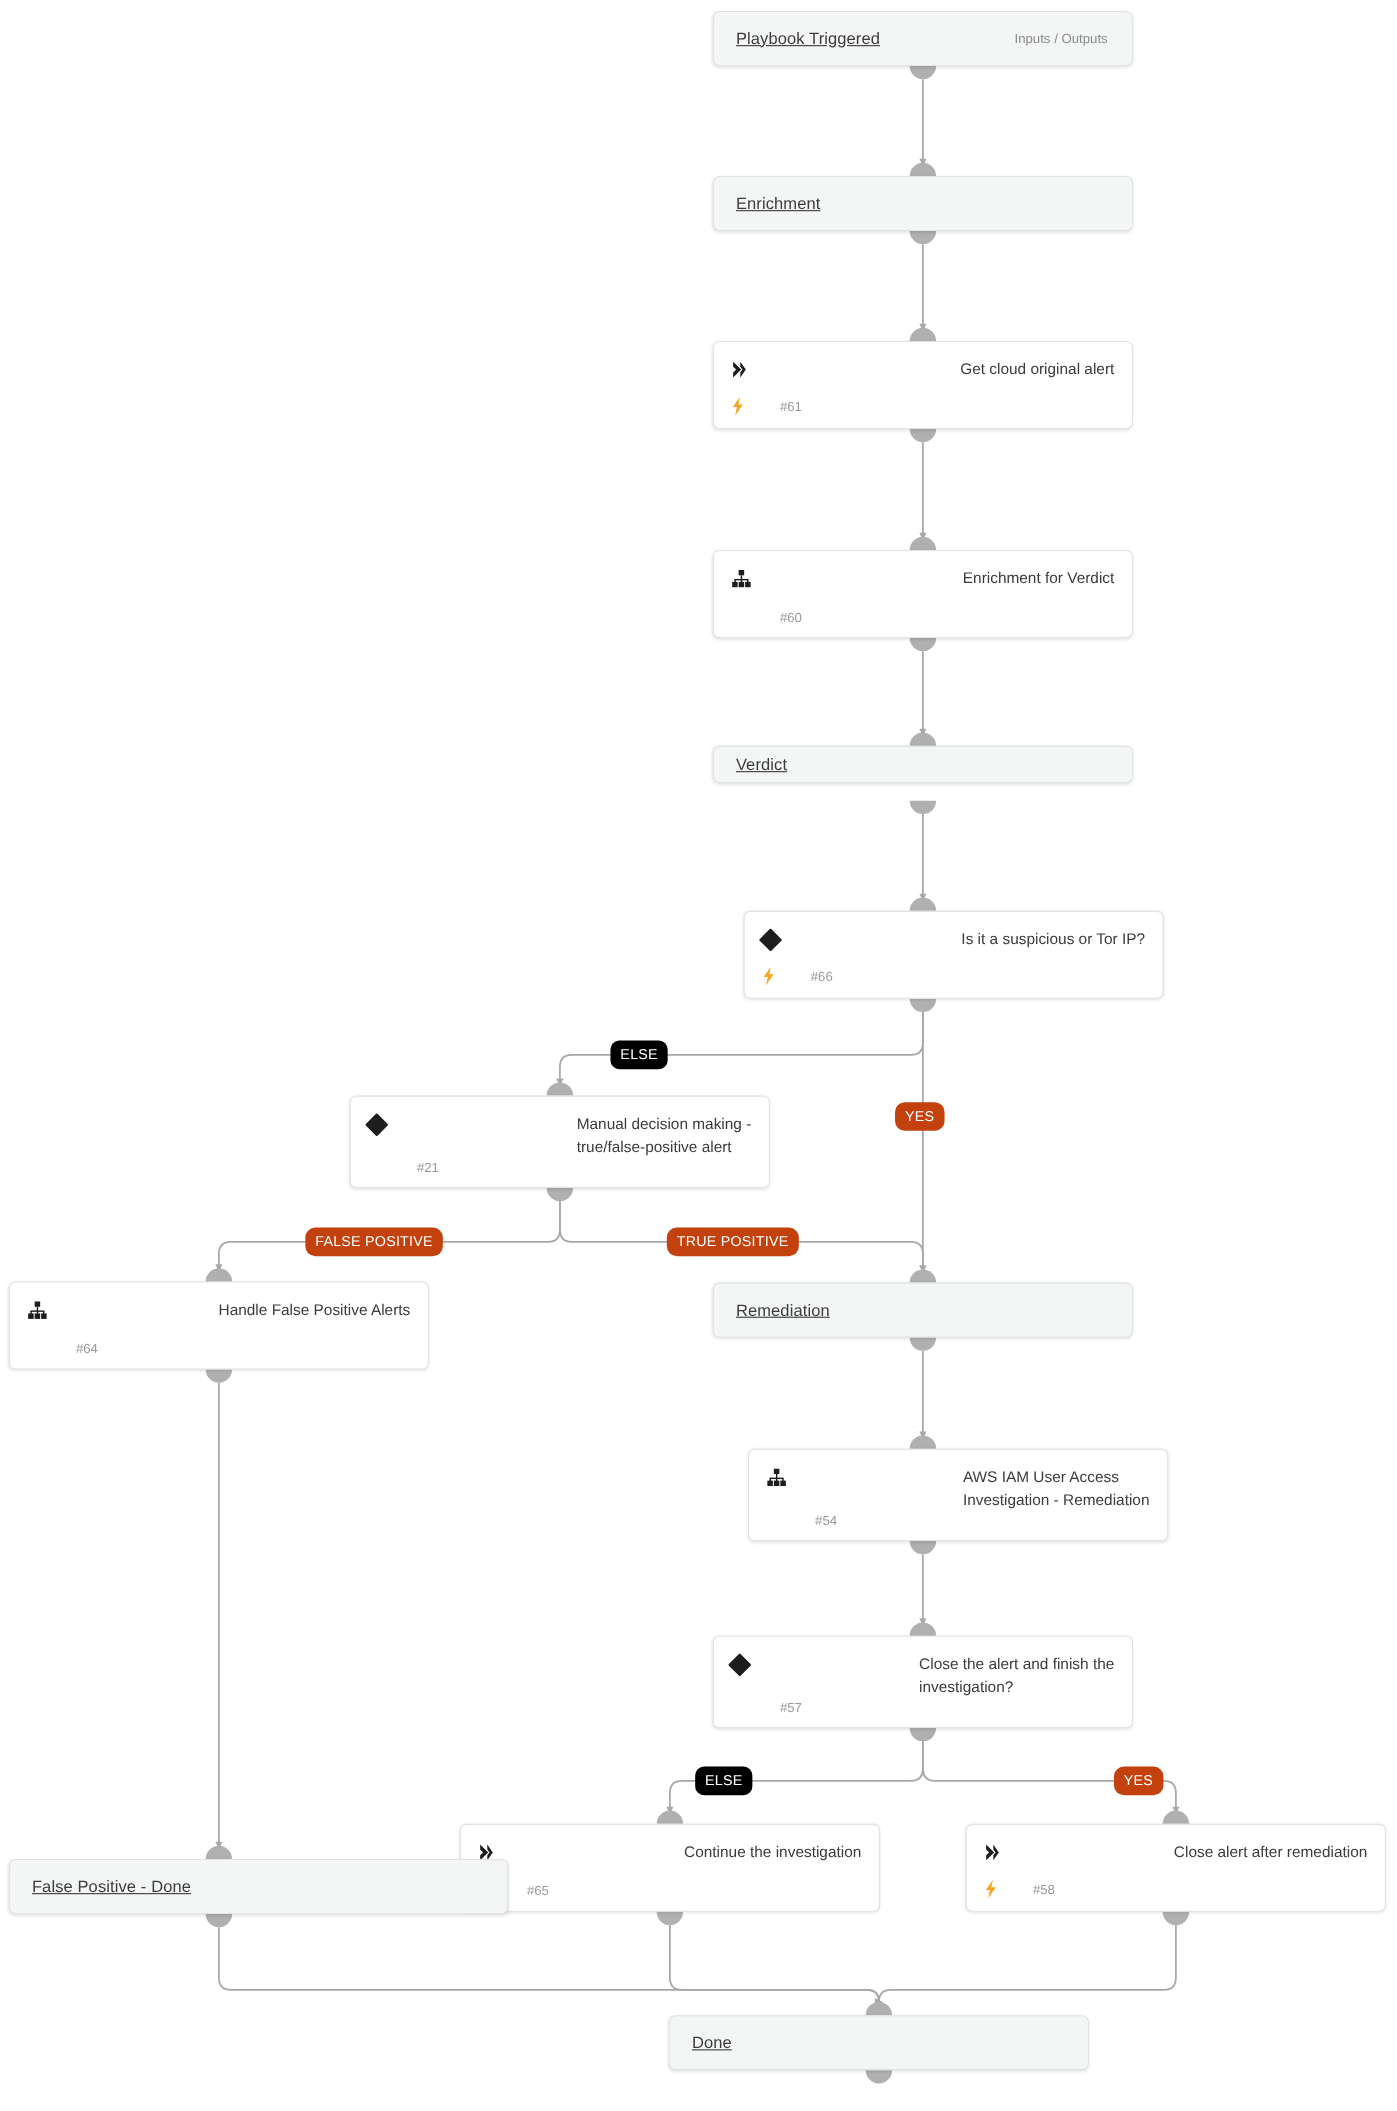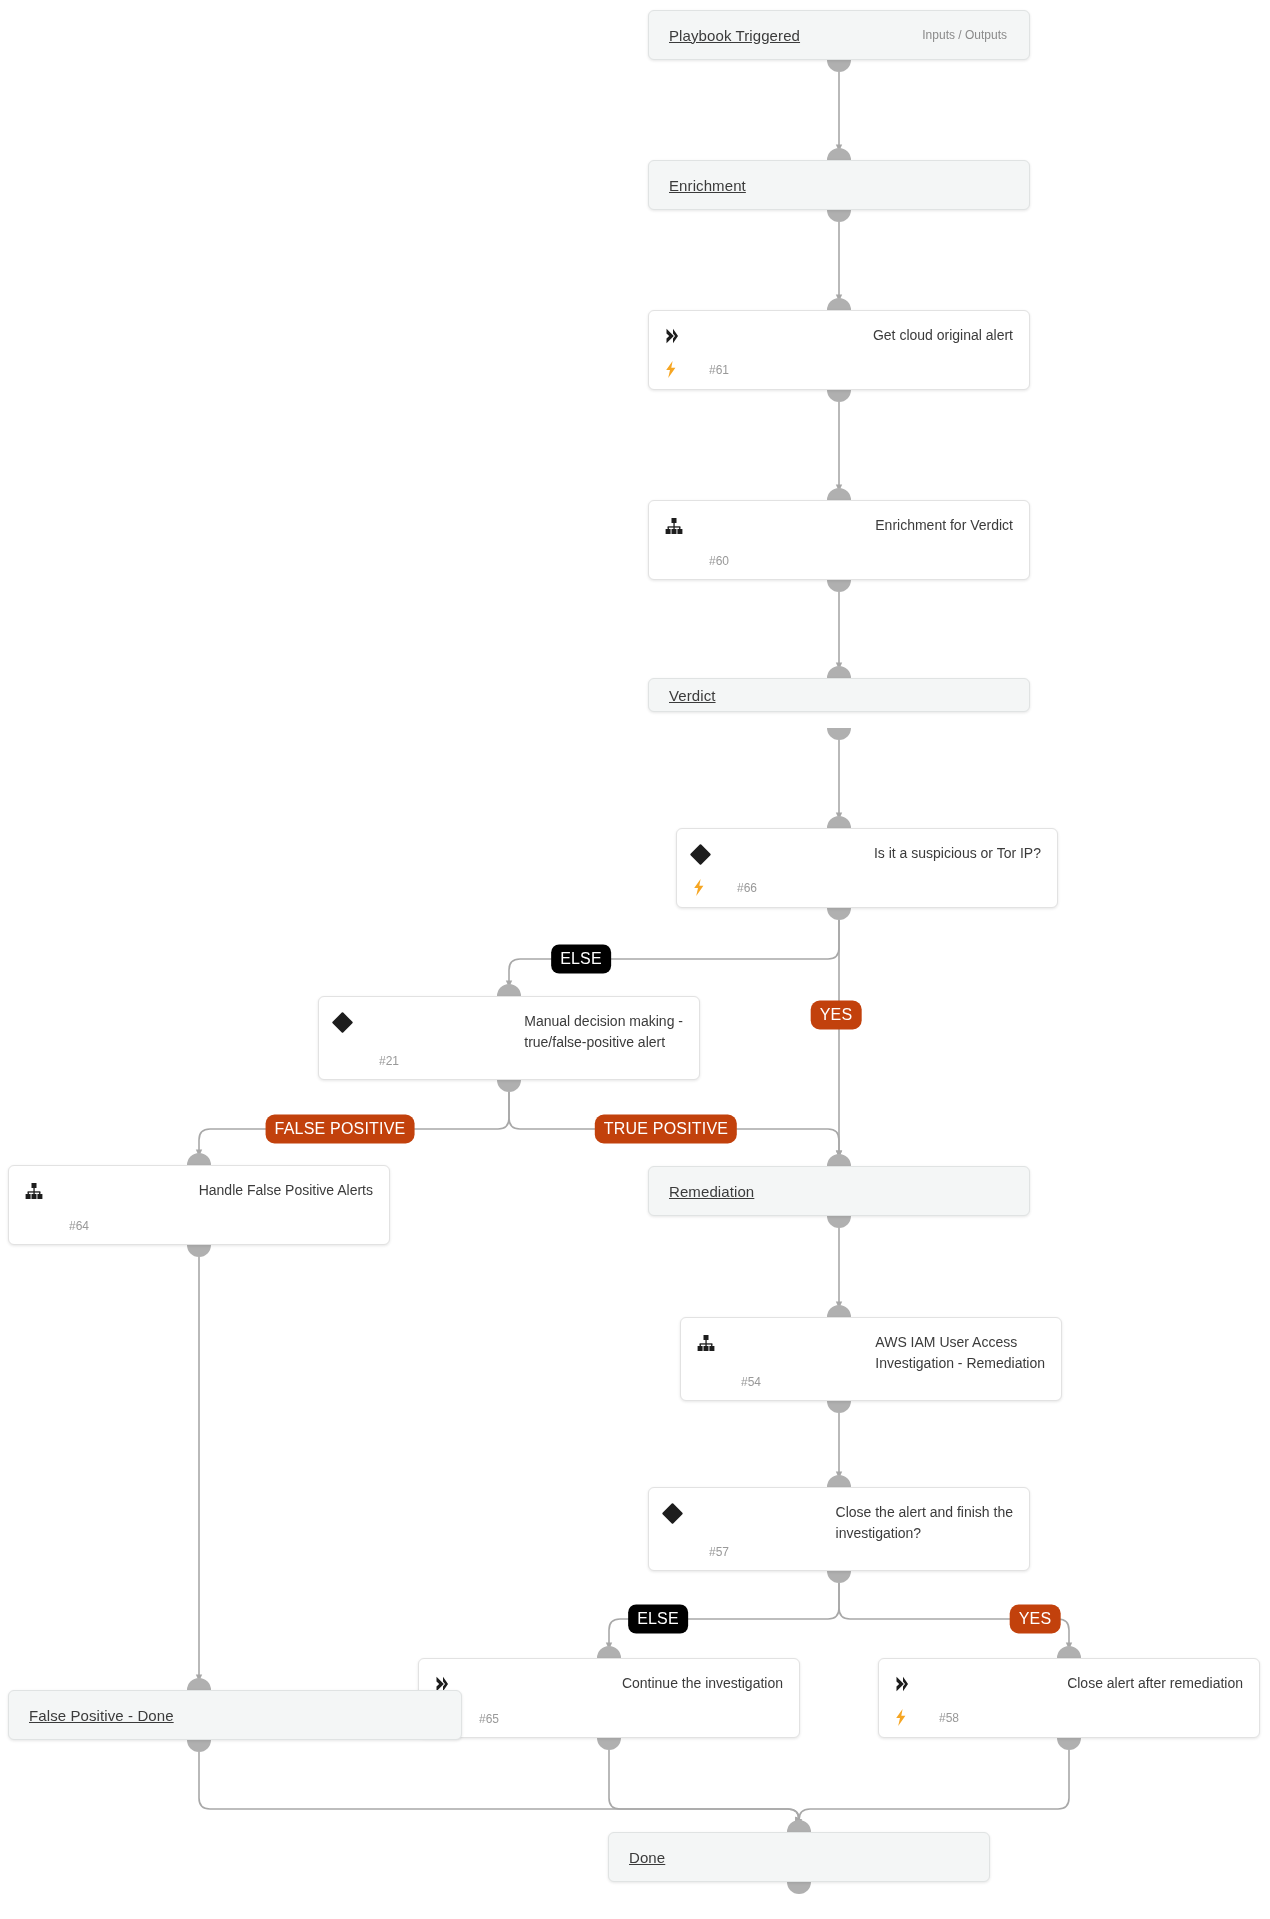--- a/index.html
+++ b/index.html
@@ -112,21 +112,21 @@
   .ico-chevron svg { display: block; }
   .ico-sitemap svg { display: block; }
   .ico-bolt svg { display: block; }
 
   
   .pill {
     position: absolute;
     transform: translate(-50%, -50%);
     border-radius: 9px;
     color: #ffffff;
-    font-size: 16px;
+    font-size: 13px;
     line-height: 1;
     padding: 6px 9px 7px 9px;
     letter-spacing: .2px;
     white-space: nowrap;
     z-index: 8;
   }
   .pill.grey { background: #c2410c; }
   .pill.black { background: #000000; border-radius: 8px; }
 </style>
 </head>

